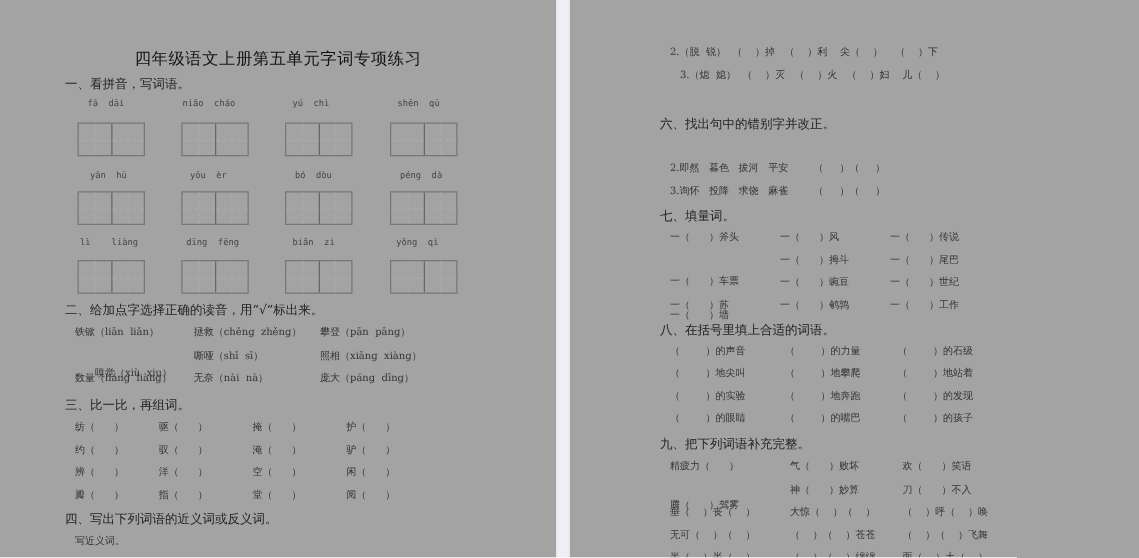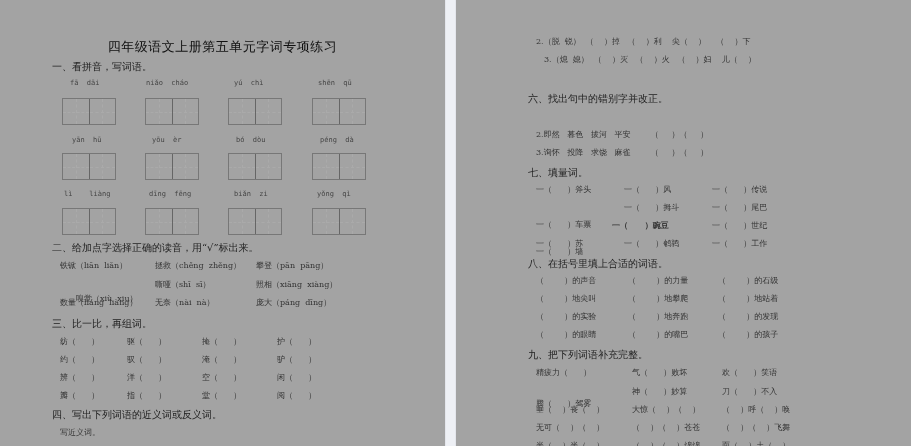--- a/index.html
+++ b/index.html
@@ -135,21 +135,21 @@
   <div class="row" style="left:80px; top:147px;">3.询怀   投降   求饶   麻雀        （     ）（     ）</div>
 
   <div class="section" style="left:72px; top:166px;">七、填量词。</div>
   <div class="item" style="left:80px; top:184px;">一（      ）斧头</div>
   <div class="item" style="left:168px; top:184px;">一（      ）风</div>
   <div class="item" style="left:256px; top:184px;">一（      ）传说</div>
   <div class="item" style="left:80px; top:202px;margin-top:17px;">一（      ）车票</div>
   <div class="item" style="left:168px; top:202px;">一（      ）拇斗</div>
   <div class="item" style="left:256px; top:202px;">一（      ）尾巴</div>
   <div class="item" style="left:80px; top:220px;margin-top:26px;">一（      ）墙</div>
-  <div class="item" style="left:156px; top:220px;font-weight:bold;">一（      ）豌豆</div>
+  <div class="item" style="left:168px; top:220px;">一（      ）豌豆</div>
   <div class="item" style="left:256px; top:220px;">一（      ）世纪</div>
   <div class="item" style="left:80px; top:238px;">一（      ）苏</div>
   <div class="item" style="left:168px; top:238px;">一（      ）鹌鹑</div>
   <div class="item" style="left:256px; top:238px;">一（      ）工作</div>
 
   <div class="section" style="left:72px; top:257px;">八、在括号里填上合适的词语。</div>
   <div class="item" style="left:80px; top:275px;">（        ）的声音</div>
   <div class="item" style="left:172px; top:275px;">（        ）的力量</div>
   <div class="item" style="left:262px; top:275px;">（        ）的石级</div>
   <div class="item" style="left:80px; top:293px;">（        ）地尖叫</div>

